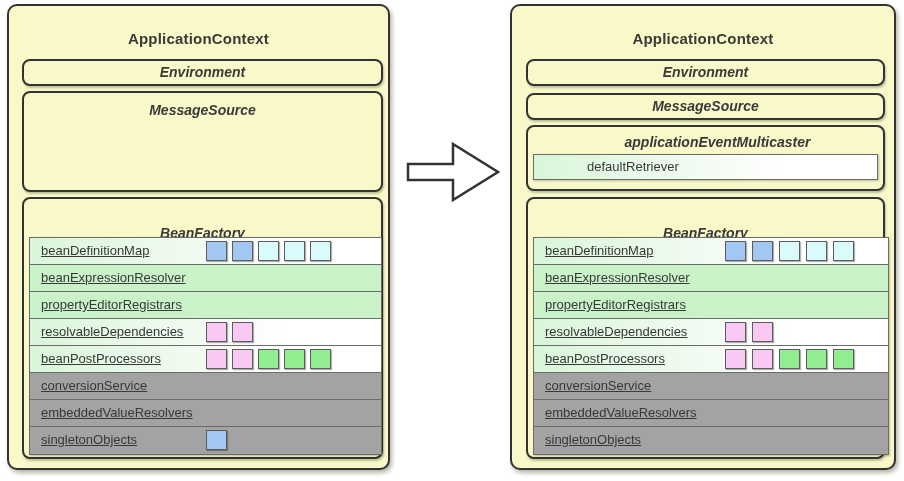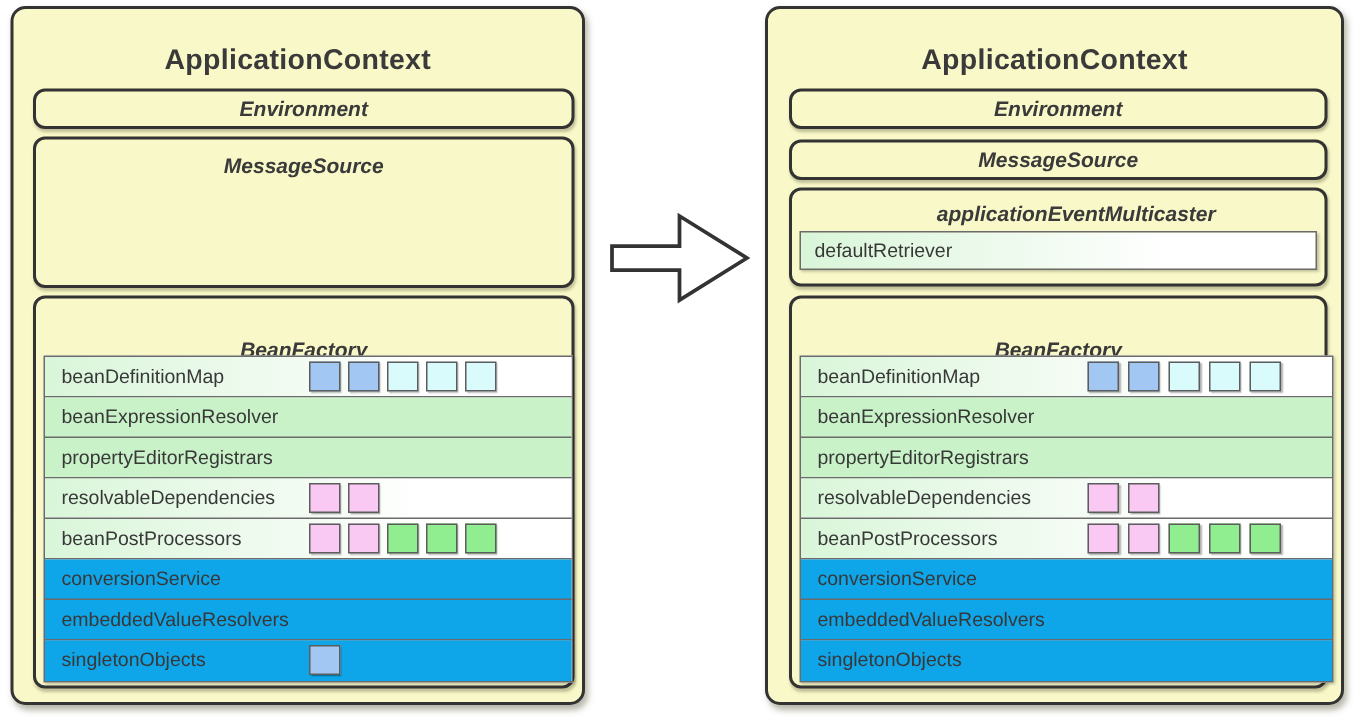--- a/index.html
+++ b/index.html
@@ -9,21 +9,21 @@
   }
   .panel{
     position:absolute;background:var(--panel-bg,#f9f8c8);
     border:2px solid var(--outline,#333);border-radius:10px;
     box-shadow:2px 3px 4px rgba(90,90,60,.45);box-sizing:border-box;
   }
   .panel-left{left:7px;top:4px;width:383px;height:466px;}
   .panel-right{left:510px;top:4px;width:386px;height:466px;}
   .panel-title{
     position:absolute;top:24px;left:0;width:100%;text-align:center;
-    font-size:19px;font-weight:bold;letter-spacing:.2px;
+    font-size:15px;font-weight:bold;letter-spacing:.2px;
   }
   .inner-box{
     position:absolute;background:var(--panel-bg,#f9f8c8);
     border:2px solid var(--outline,#333);border-radius:8px;
     box-sizing:border-box;box-shadow:1px 2px 2px rgba(90,90,60,.35);
   }
   .box-title{font-size:14px;font-weight:bold;text-align:center;font-style:italic;}
   
   .panel-left .box-env{left:13px;top:53px;width:361px;height:27px;}
   .panel-left .box-env .box-title{line-height:23px;}
@@ -37,50 +37,51 @@
   .panel-right .box-msg .box-title{line-height:23px;}
   .panel-right .box-multi{left:14px;top:119px;width:359px;height:66px;}
   .panel-right .box-multi .box-title{margin-top:7px;margin-left:24px;}
   .panel-right .box-bf{left:14px;top:191px;width:359px;height:262px;}
   .box-bf .box-title{margin-top:26px;}
   
   .rows{
     position:absolute;top:38px;left:5px;
     border:1px solid var(--row-border,#6b6b6b);background:#fff;
     box-shadow:1px 1px 2px rgba(0,0,0,.25);
+    text-decoration:underline;
   }
   .panel-left .rows{width:351px;}
   .panel-right .rows{width:354px;}
   .row{
     position:relative;height:27px;box-sizing:border-box;
     border-bottom:1px solid var(--row-border,#6b6b6b);
     font-size:13px;line-height:26px;color:#383838;
   }
   .row:last-child{border-bottom:none;}
   .row-label{padding-left:11px;}
   .fill-gradient{background:linear-gradient(90deg,var(--grad-green,#d9f6d9) 0%,#effaef 42%,#ffffff 72%);}
   .fill-solid{background:var(--solid-green,#c9f2c9);}
-  .fill-white{background:#0ea5e9;}
+  .fill-white{background:#a3a3a3;}
   
   .squares{position:absolute;top:3px;display:flex;}
   .panel-left .squares{left:176px;gap:5px;}
   .panel-right .squares{left:191px;gap:6px;}
   .sq{
     width:19px;height:18px;border:1px solid #5c5c5c;
     box-shadow:1px 1px 1px rgba(0,0,0,.3);flex:0 0 auto;
   }
   
   .multi-row{
     position:absolute;left:5px;top:27px;width:345px;height:26px;box-sizing:border-box;
     border:1px solid var(--row-border,#6b6b6b);
     background:linear-gradient(90deg,var(--grad-green,#d9f6d9) 0%,#effaef 42%,#ffffff 72%);
     font-size:13px;line-height:24px;color:#383838;
     box-shadow:1px 1px 2px rgba(0,0,0,.25);
   }
-  .multi-row .row-label{padding-left:9px;}
+  .multi-row .row-label{padding-left:9px;margin-left:44px;}
   
   .arrow-wrap{position:absolute;left:406px;top:140px;width:94px;height:64px;}
 </style>
 </head>
 <body>
 
 <div class="canvas">
 
   <div class="panel panel-left">
     <div class="panel-title">ApplicationContext</div>

